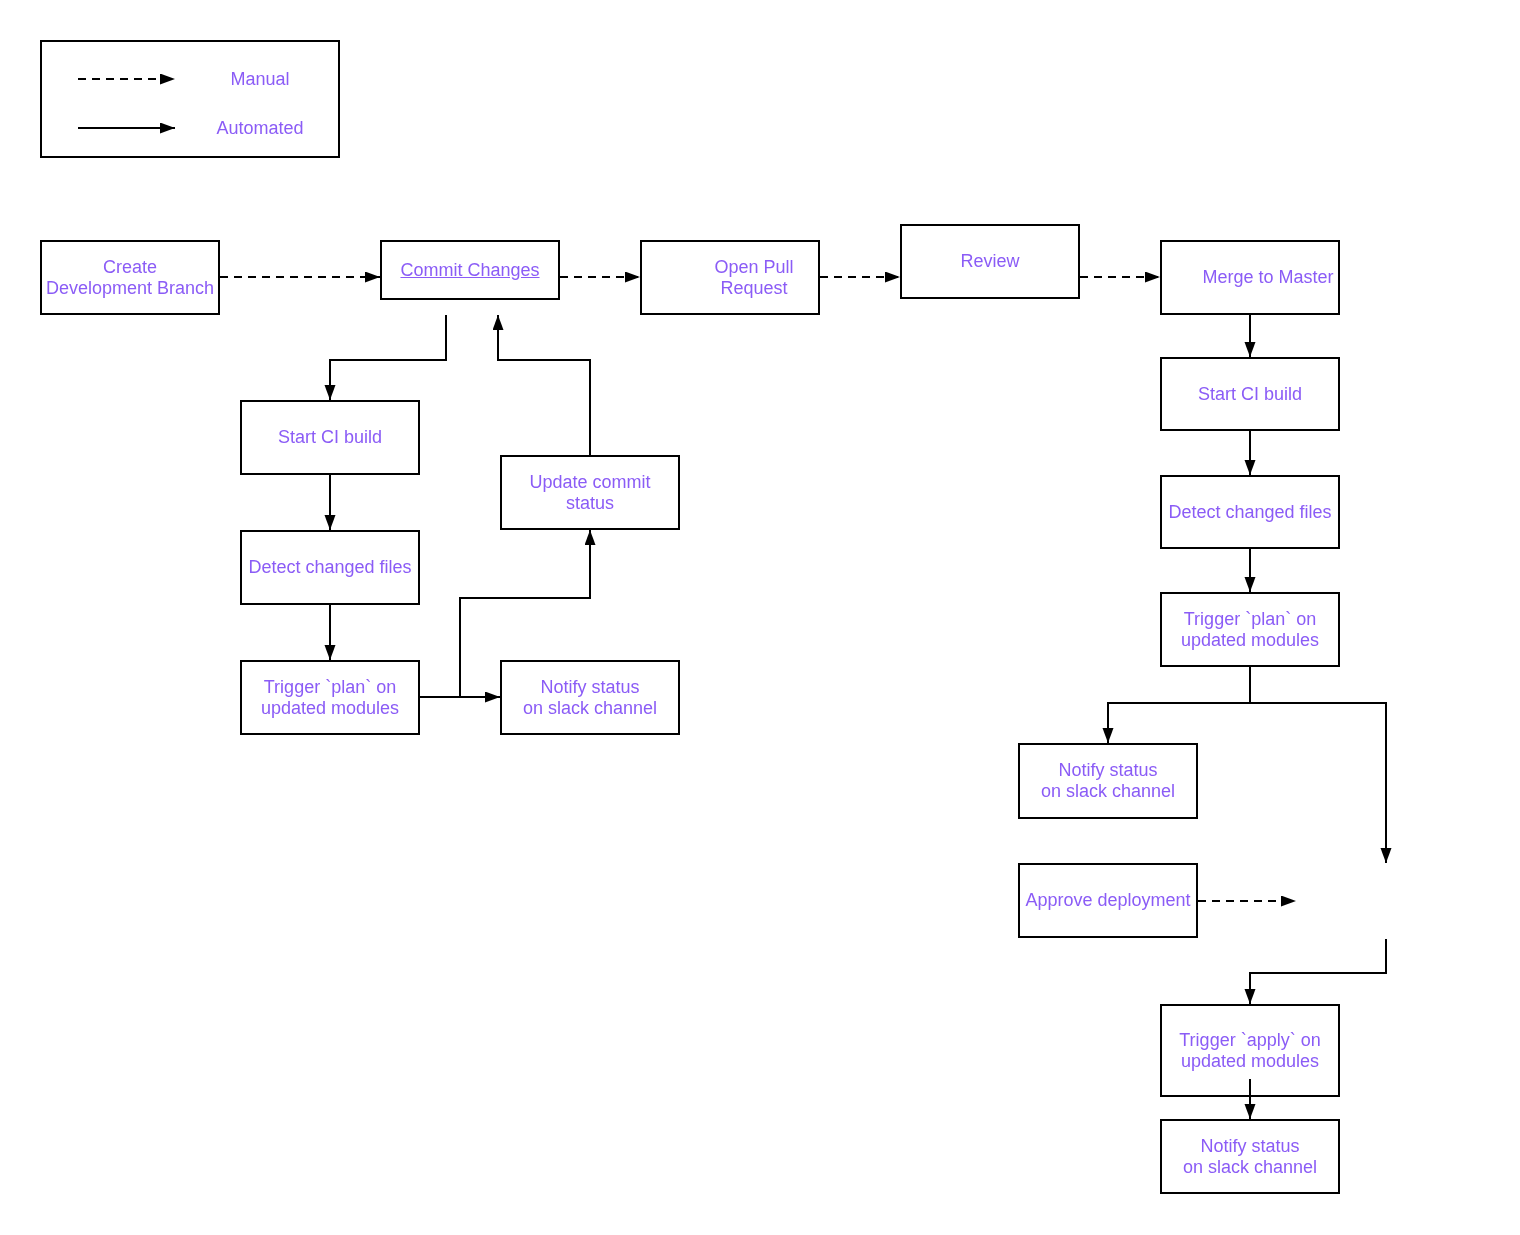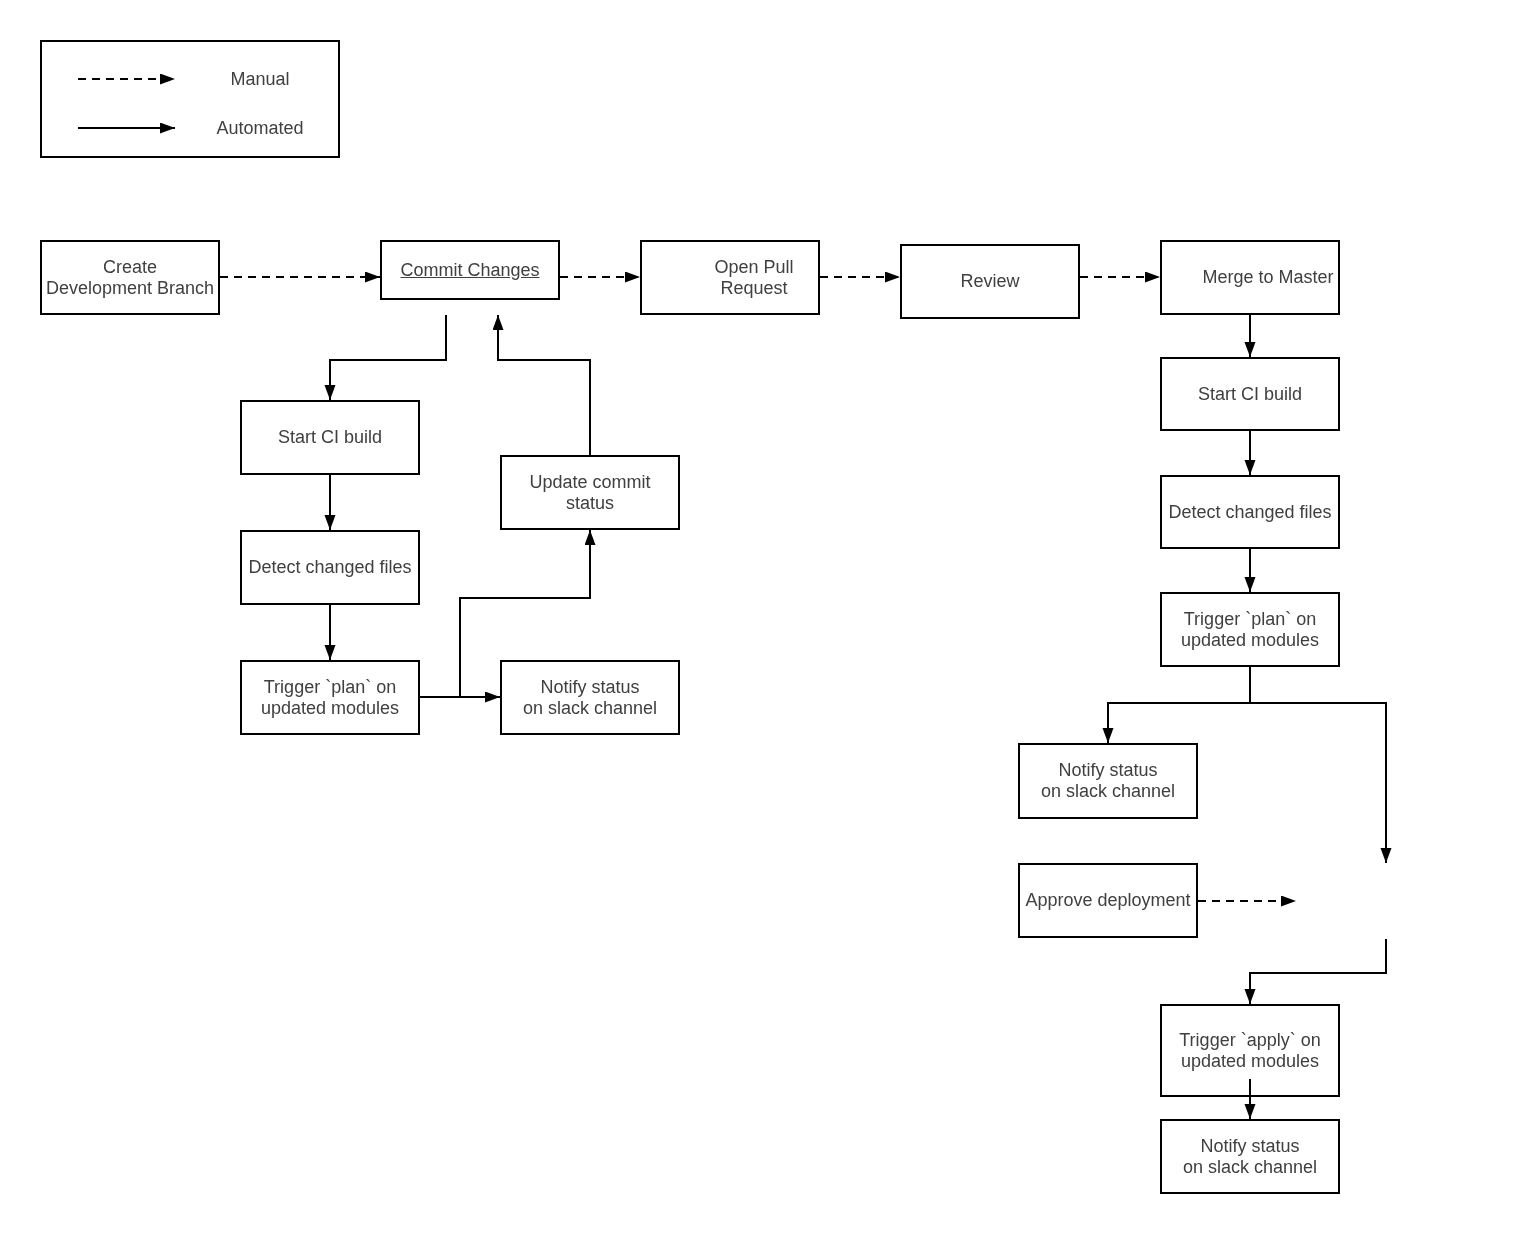--- a/index.html
+++ b/index.html
@@ -6,21 +6,21 @@
     margin: 0;
     padding: 0;
     background: #ffffff;
   }
   .canvas {
     position: relative;
     width: 1520px;
     height: 1235px;
     background: #ffffff;
     font-family: "Liberation Sans", sans-serif;
-    color: #404040;
+    color: #8b5cf6;
     overflow: hidden;
   }
   .node {
     position: absolute;
     box-sizing: border-box;
     border: 2px solid #000000;
     background: #ffffff;
     display: flex;
     align-items: center;
     justify-content: center;
@@ -84,21 +84,21 @@
   <div class="node" style="left:40px; top:240px; width:180px; height:75px;">
     <span>Create
 Development Branch</span>
   </div>
   <div class="node" style="left:380px; top:240px; width:180px; height:60px;text-decoration:underline;">
     <span>Commit Changes</span>
   </div>
   <div class="node" style="left:640px; top:240px; width:180px; height:75px;padding-left:48px;">
     <span>Open Pull Request</span>
   </div>
-  <div class="node" style="left:900px; top:244px; width:180px; height:75px;">
+  <div class="node" style="left:900px; top:224px; width:180px; height:75px;">
     <span>Review</span>
   </div>
   <div class="node" style="left:1160px; top:240px; width:180px; height:75px;padding-left:36px;">
     <span>Merge to Master</span>
   </div>
 
   <div class="node" style="left:240px; top:400px; width:180px; height:75px;">
     <span>Start CI build</span>
   </div>
   <div class="node" style="left:240px; top:530px; width:180px; height:75px;">

